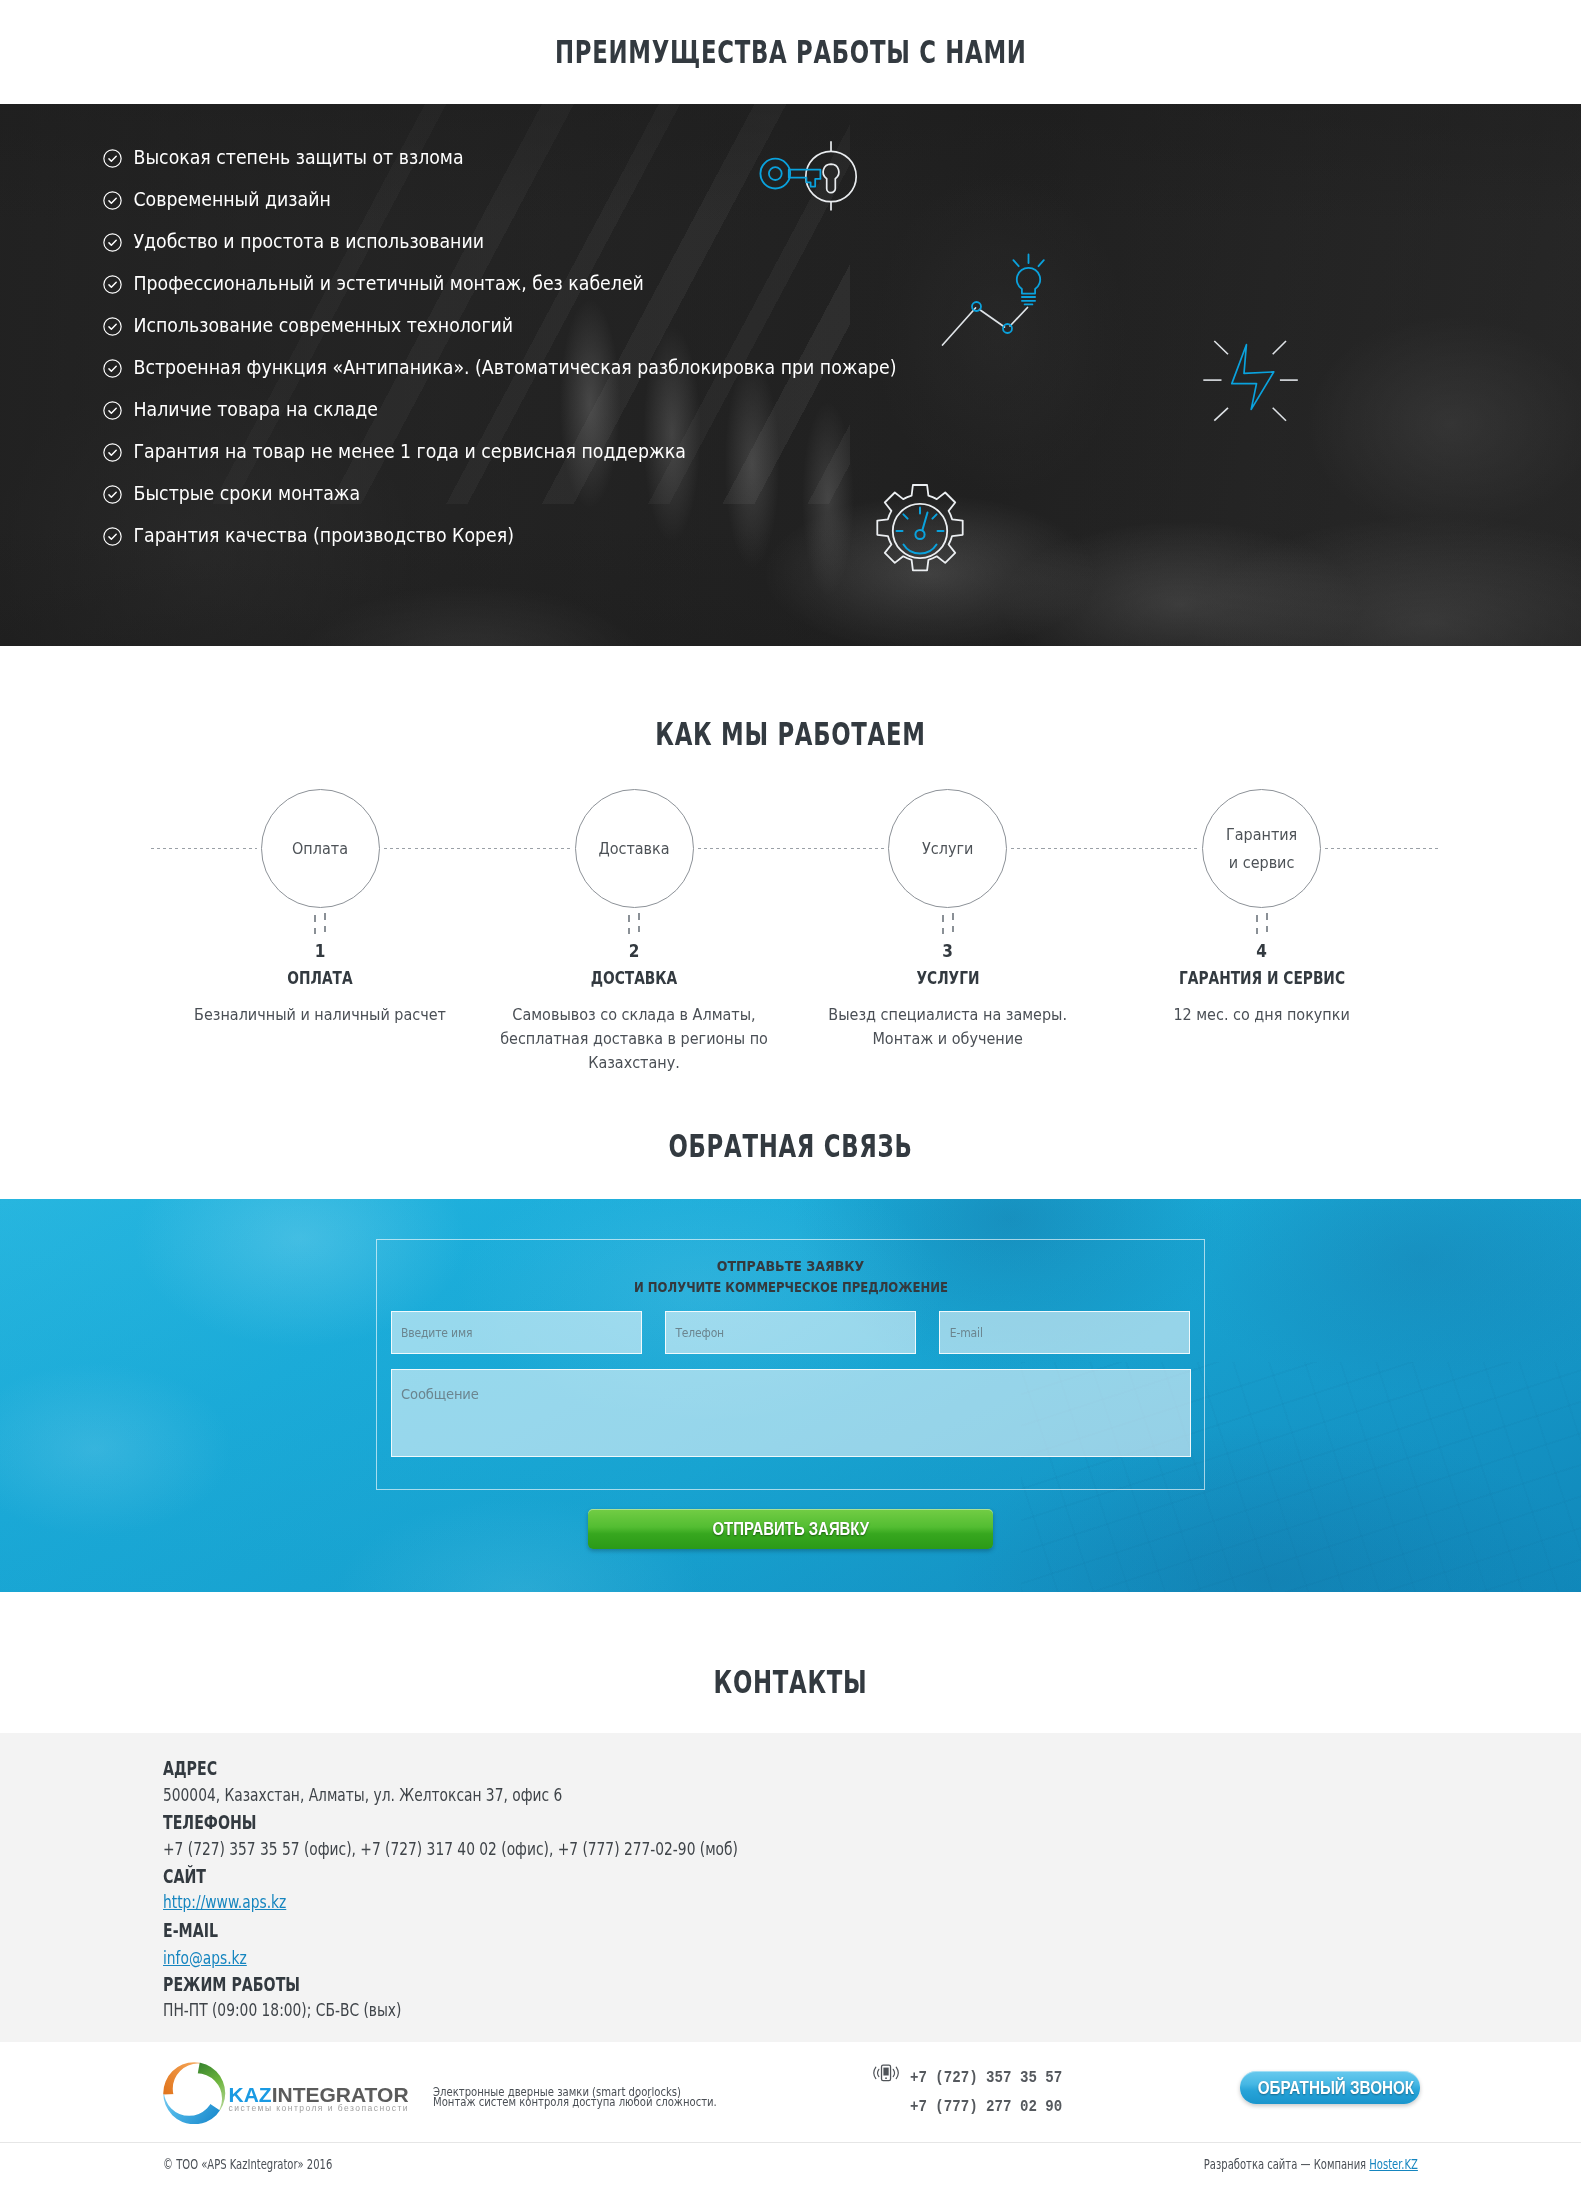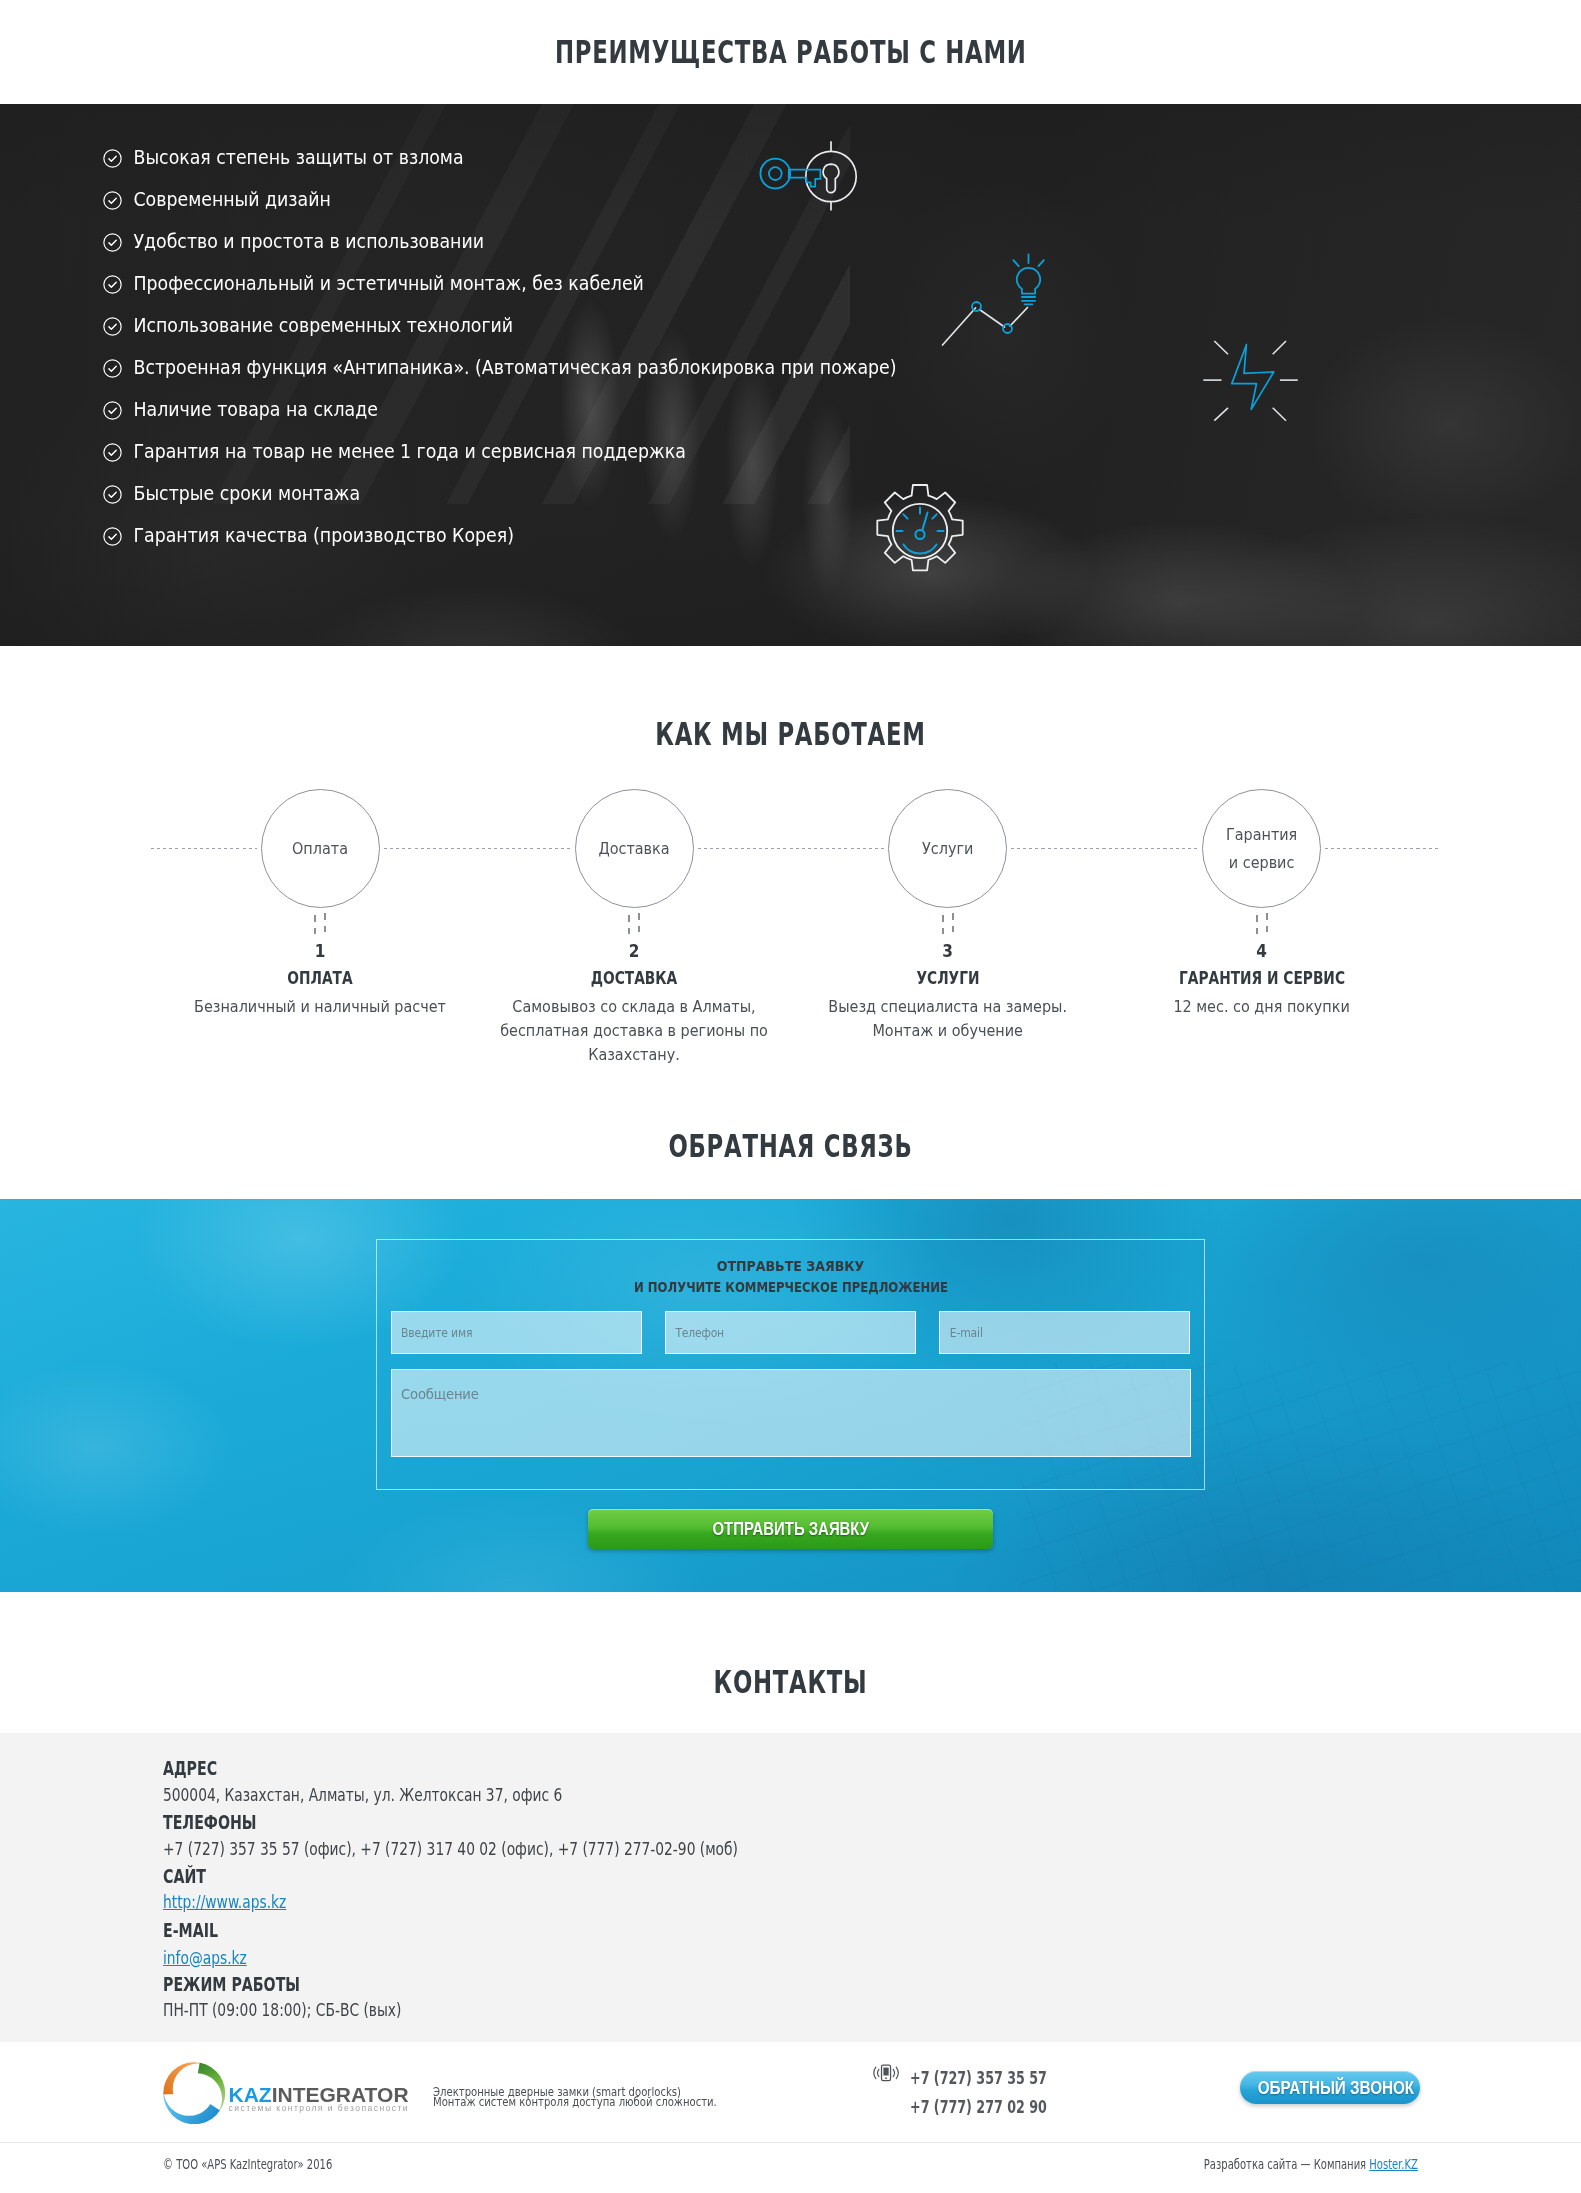--- a/index.html
+++ b/index.html
@@ -68,21 +68,21 @@
       margin: 0 auto; display:flex; align-items:center; justify-content:center; background:#fff; position:relative; z-index:2;}
   .step-circle span { font-size:16px; color:#4d5257; line-height:1.72; width:76px; display:block; }
   .step-dash { position:relative; width:12px; height:22px; margin:5px auto 0; }
   .step-dash::before, .step-dash::after { content:""; position:absolute; width:2px; top:0; height:22px;
       background: repeating-linear-gradient(180deg, #8a9096 0 6.5px, transparent 6.5px 12.5px); }
   .step-dash::before { left:0; top:2px; }
   .step-dash::after  { right:0; top:0; }
   .step-num { font-size:17px; font-weight:bold; color:#333a40; margin-top:7px; line-height:1.1;}
   .step-name { font-size:17px; font-weight:bold; color:#333a40; margin-top:8px; line-height:1.1;
       transform: scaleX(0.90); }
-  .step-desc { font-size:16px; color:#4a4f55; margin-top:8px; line-height:1.50; }
+  .step-desc { font-size:16px; color:#4a4f55; margin-top:16px; line-height:1.50; }
   .hline { position:absolute; height:1px; z-index:1;
       background: repeating-linear-gradient(90deg, #9aa0a6 0 3px, transparent 3px 6.1px); }
 
   
   
   #feedback-title-wrap { height: 60px; background:#fff; position:relative; }
   #feedback-title-wrap h2 { position:absolute; left:0; right:0; top:-9px; }
   #feedback { height: 393px; position:relative; overflow:hidden; background:#20a8d6;}
   #fb-bg { position:absolute; inset:0;
     background:
@@ -142,21 +142,21 @@
   #logo-mark { width:62.5px; height:62.5px; flex:0 0 62.5px; }
   #logo-text { margin-left:3px; padding-top:22.5px; }
   #logo-words { font-family:"Liberation Sans", sans-serif; font-weight:bold; font-size:21px;
       line-height:1; white-space:nowrap; }
   #logo-words .kaz { color:#1a9ae3; }
   #logo-words .int { color:#5b5b5b; }
   #logo-tag { font-family:"Liberation Sans", sans-serif; font-size:8.5px; color:#a0a0a0;
       letter-spacing:1.46px; margin-top:-1px; white-space:nowrap; line-height:1;text-align:right; }
   #footer-tagline { position:absolute; left:433px; top:45px; font-size:12.8px; color:#4a4f55;
       line-height:0.79; white-space:nowrap; transform-origin:0 0; transform: scaleX(0.875);}
-  #footer-phones { position:absolute; left:874px; top:22px; }
+  #footer-phones { position:absolute; left:874px; top:22px;font-family:Liberation Mono, monospace; }
   #phone-icon { position:absolute; left:-5.6px; top:0.2px; width:34px; height:24.5px;}
   .f-phone { font-size:17.2px; font-weight:bold; color:#55595e; margin-left:35.5px; line-height:28.5px;
       white-space:nowrap; transform-origin:0 0; transform: scaleX(0.82); }
   #callback { position:absolute; left:1239.5px; top:29px; width:180px; height:33px; border-radius:16px;
       border:none; cursor:pointer; font-weight:bold; font-size:18.7px; color:#fff;
       text-shadow: 0 1px 2px rgba(0,0,0,.35); padding:0; line-height:33px;
       background: linear-gradient(#68caee 0%, #46b7e4 40%, #27a3d8 60%, #1a95cc 100%);
       box-shadow: inset 0 1px 0 rgba(255,255,255,.40), 0 2px 4px rgba(0,0,0,.22);}
   #callback > span { display:inline-block; white-space:nowrap; transform: scaleX(0.815); }
   #footer-bottom { border-top:1px solid #e6e6e6; height: 51px; position:relative;}

